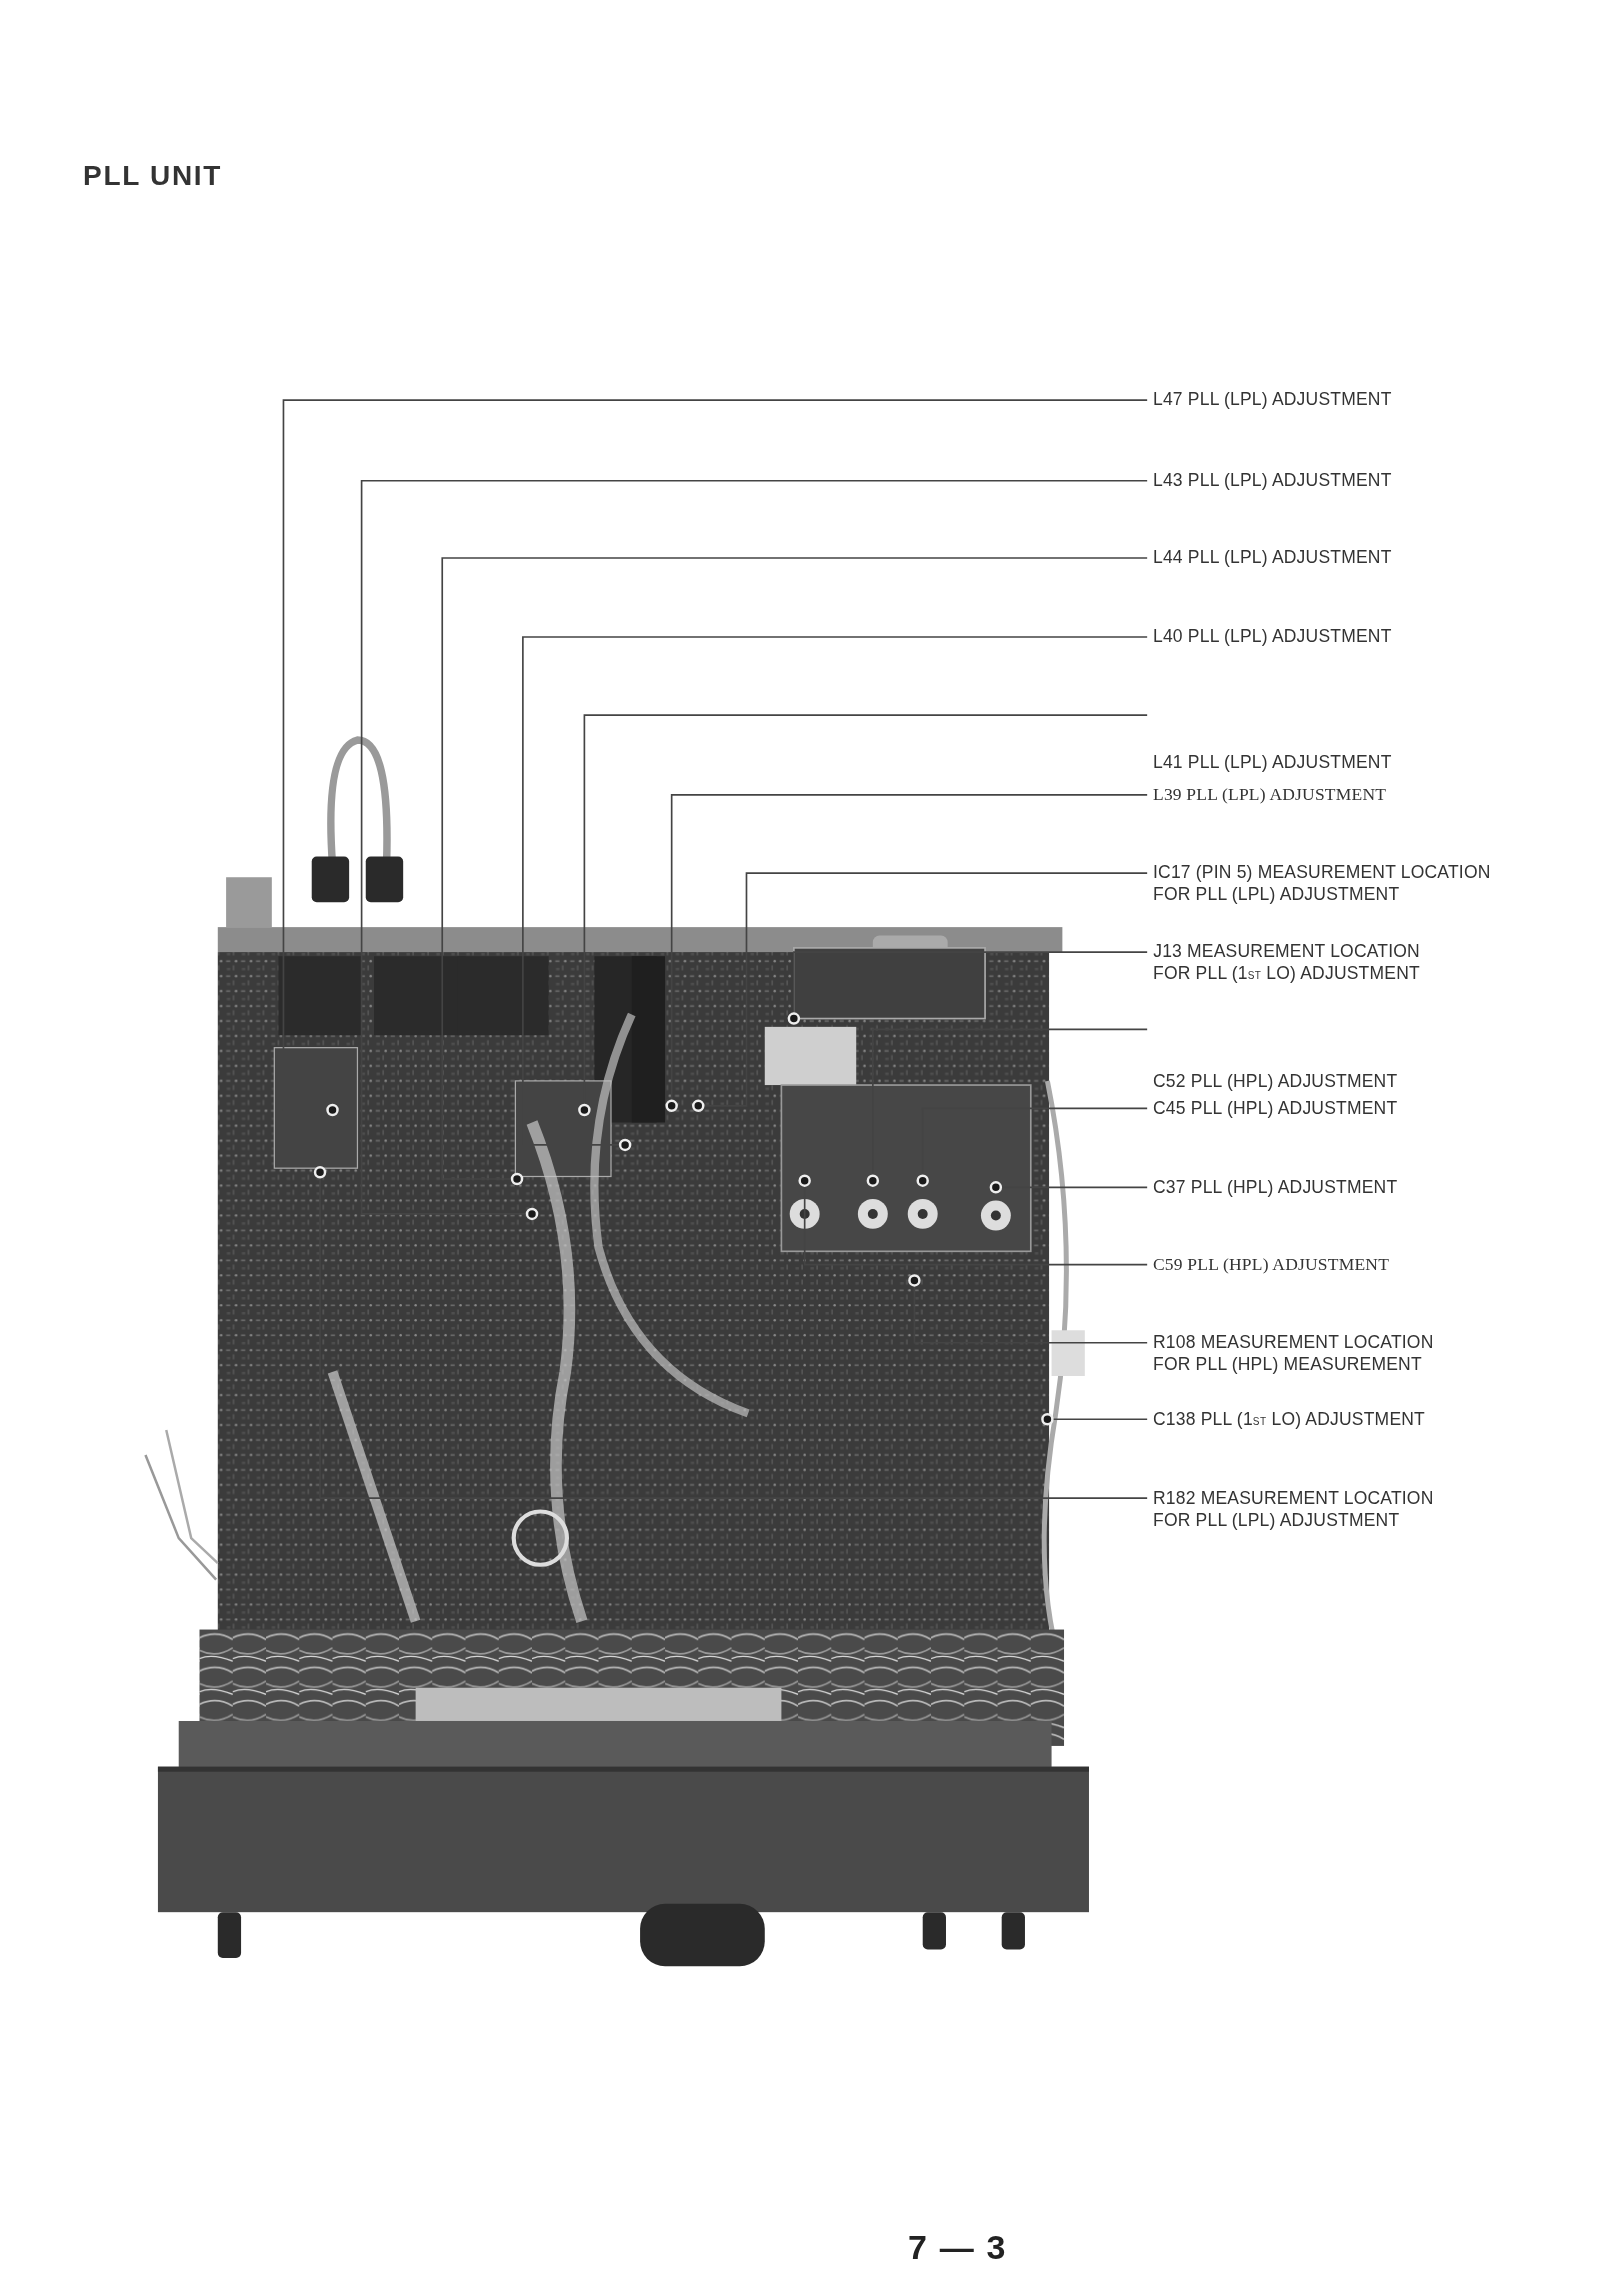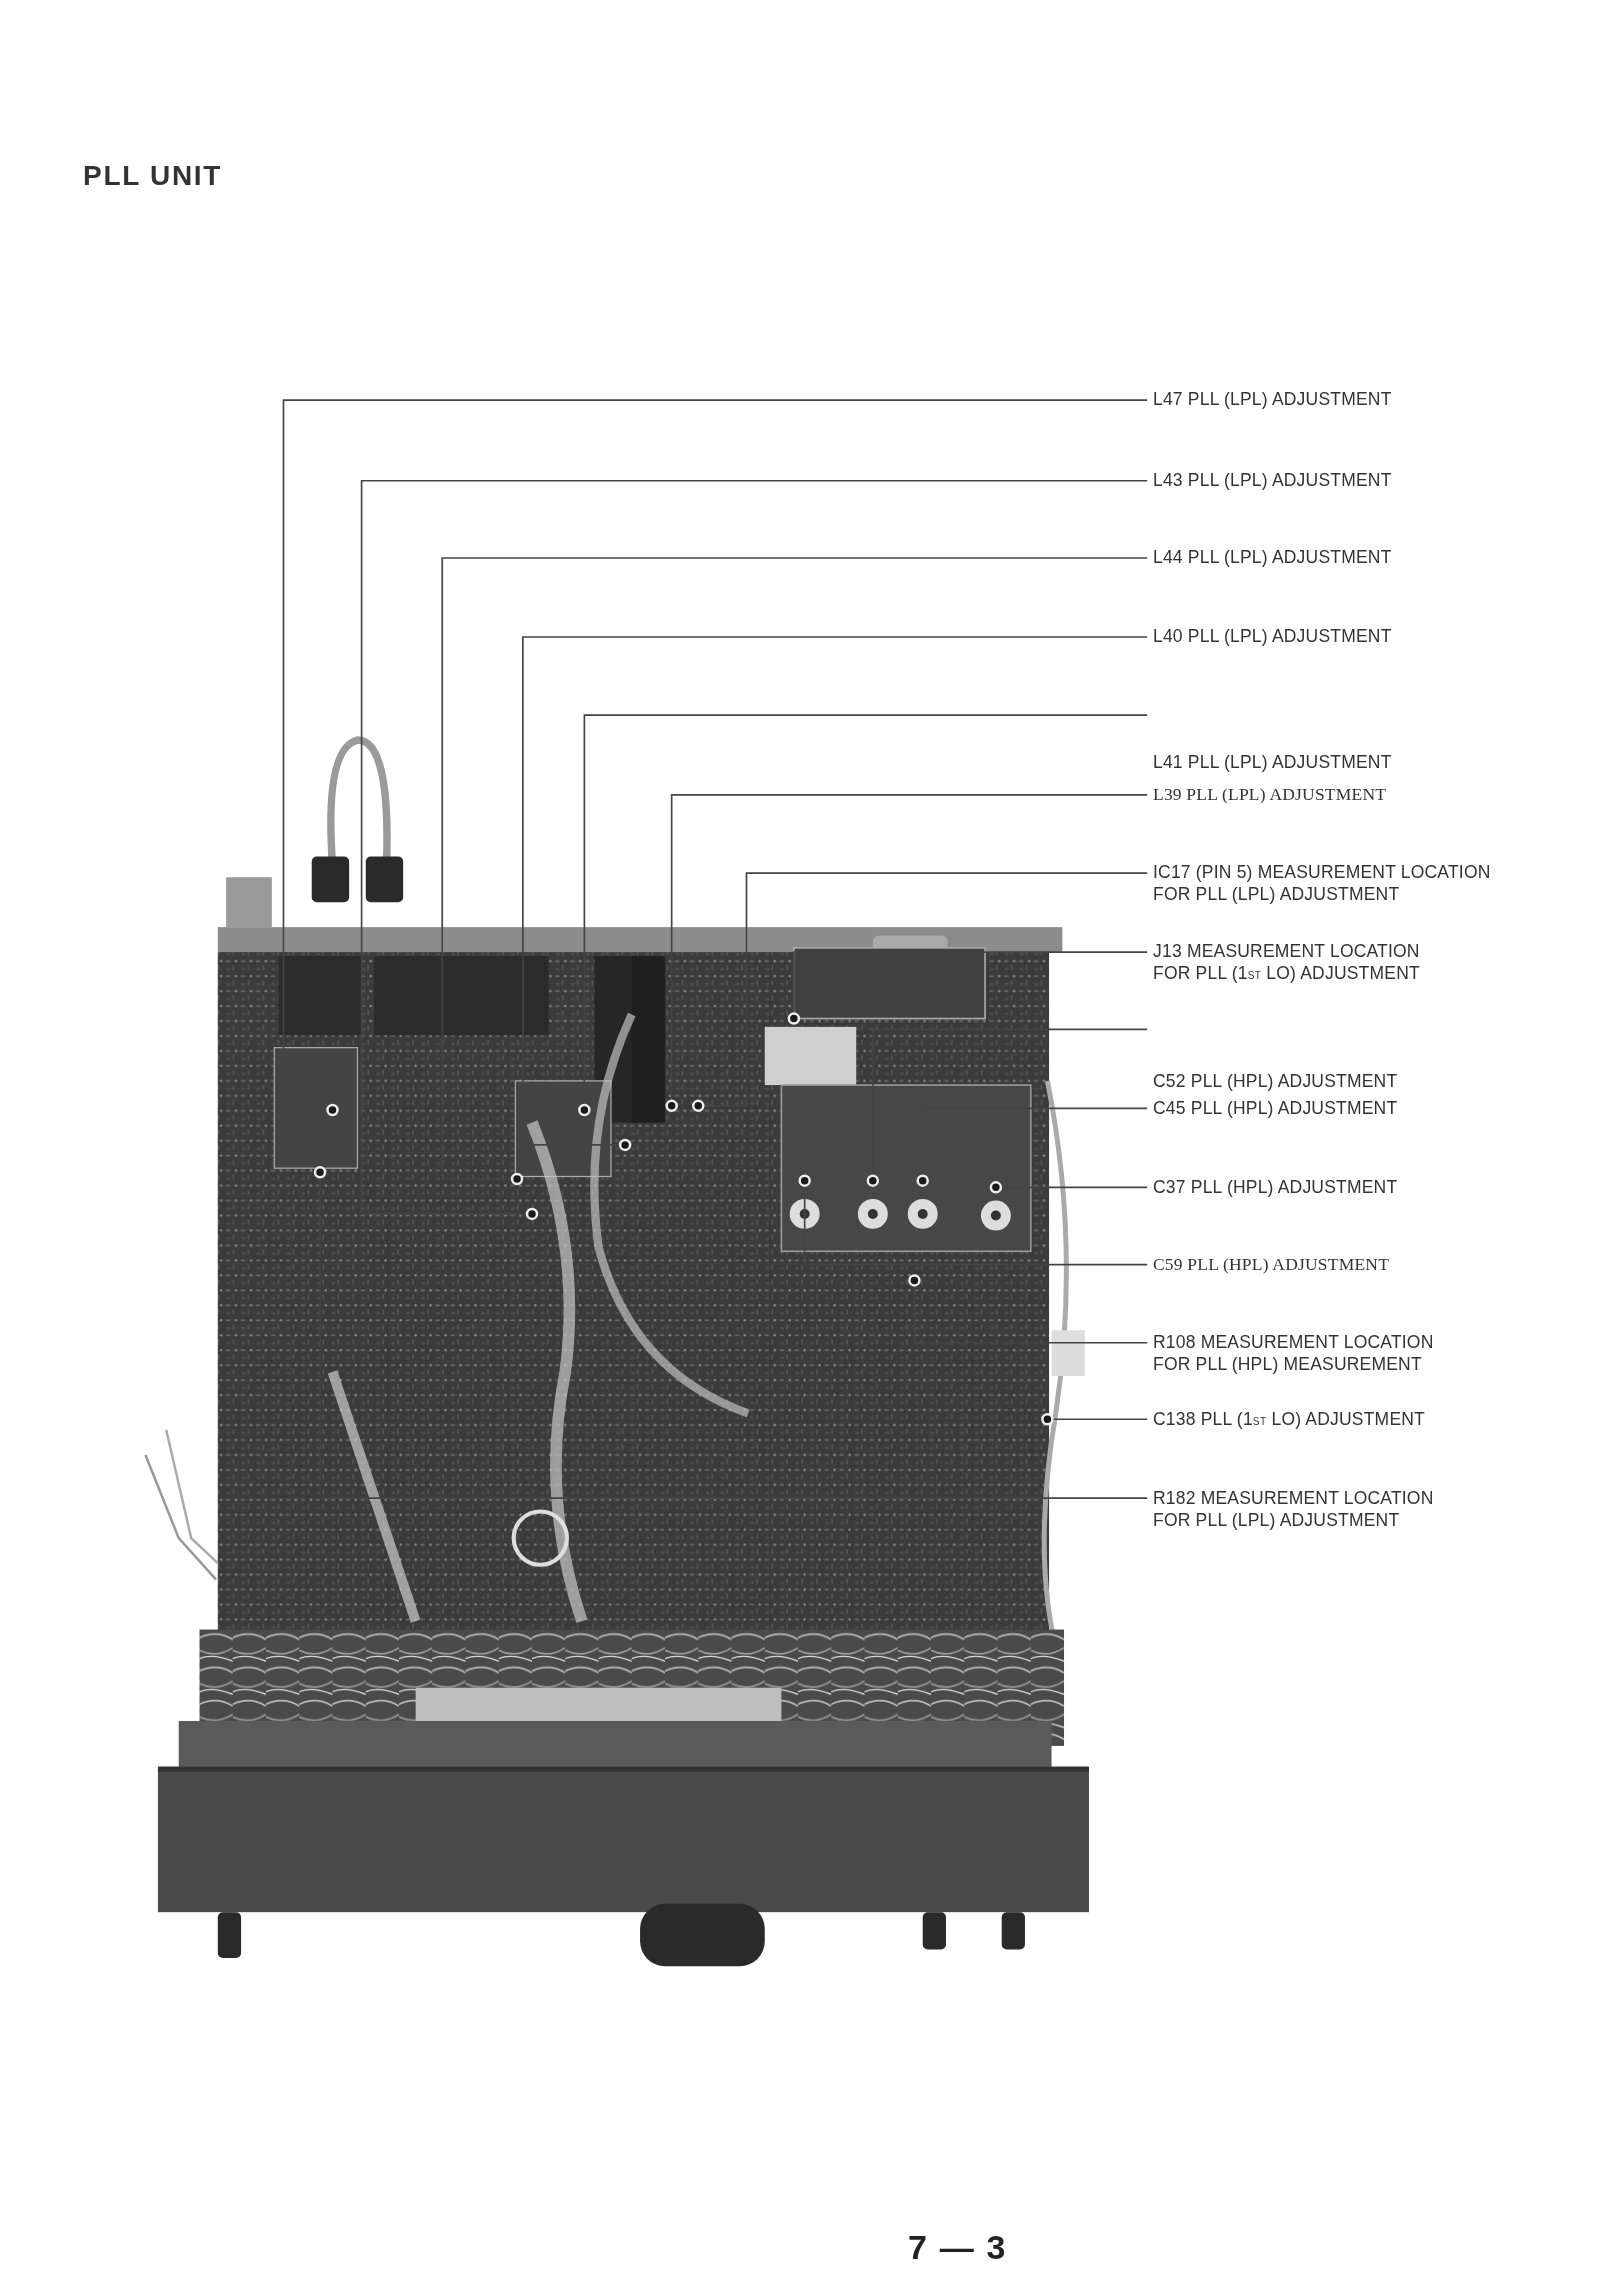--- a/index.html
+++ b/index.html
@@ -150,21 +150,21 @@
 <div class="label" style="top:388px;text-align:center;"><span>L47 PLL (LPL) ADJUSTMENT</span></div>
 <div class="label" style="top:469px;"><span>L43 PLL (LPL) ADJUSTMENT</span></div>
 <div class="label" style="top:546px;"><span>L44 PLL (LPL) ADJUSTMENT</span></div>
 <div class="label" style="top:625px;"><span>L40 PLL (LPL) ADJUSTMENT</span></div>
 <div class="label" style="top:703px;margin-top:48px;"><span>L41 PLL (LPL) ADJUSTMENT</span></div>
 <div class="label" style="top:783px;font-family:Liberation Serif, serif;"><span>L39 PLL (LPL) ADJUSTMENT</span></div>
 <div class="label" style="top:861px;">
   <div>IC17 (PIN 5) MEASUREMENT LOCATION</div>
   <div>FOR PLL (LPL) ADJUSTMENT</div>
 </div>
-<div class="label" style="top:940px;">
+<div class="label" style="top:940px;text-align:right;">
   <div>J13 MEASUREMENT LOCATION</div>
   <div><span>FOR PLL (1</span><span class="sc">ST</span><span> LO) ADJUSTMENT</span></div>
 </div>
 <div class="label" style="top:1054px;margin-top:16px;"><span>C52 PLL (HPL) ADJUSTMENT</span></div>
 <div class="label" style="top:1097px;"><span>C45 PLL (HPL) ADJUSTMENT</span></div>
 <div class="label" style="top:1176px;"><span>C37 PLL (HPL) ADJUSTMENT</span></div>
 <div class="label" style="top:1253px;font-family:Liberation Serif, serif;"><span>C59 PLL (HPL) ADJUSTMENT</span></div>
 <div class="label" style="top:1331px;">
   <div>R108 MEASUREMENT LOCATION</div>
   <div>FOR PLL (HPL) MEASUREMENT</div>

